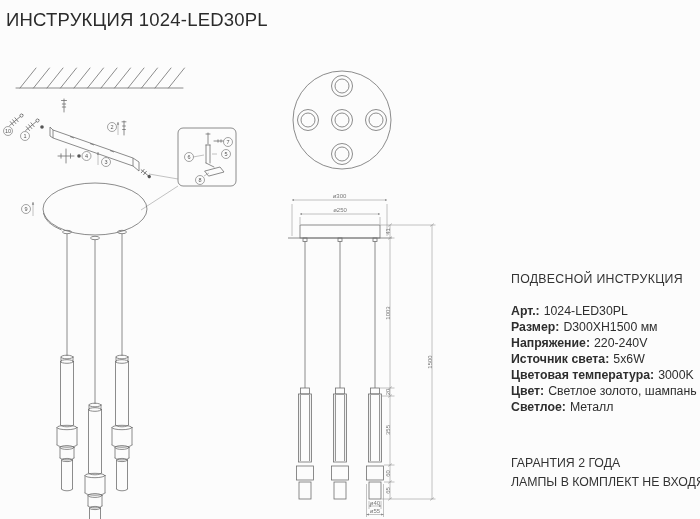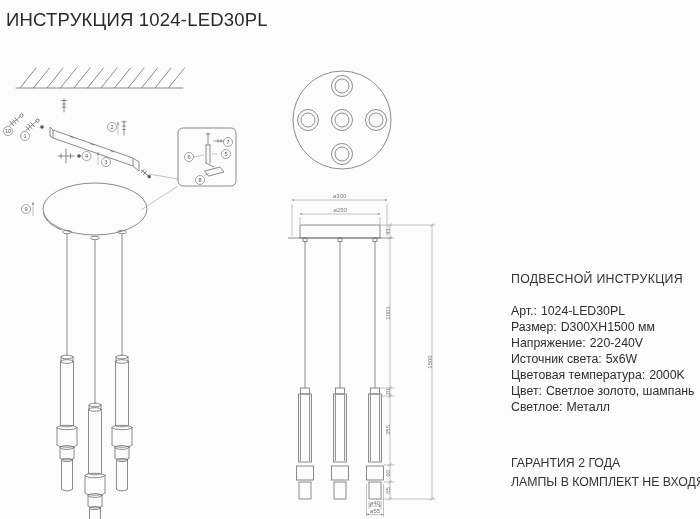--- a/index.html
+++ b/index.html
@@ -11,21 +11,21 @@
   .ln{stroke:#6f6f6f;stroke-width:.8;fill:none;stroke-linecap:round;}
   .lnf{stroke:#6f6f6f;stroke-width:.8;fill:none;}
   .lnt{stroke:#919191;stroke-width:.55;fill:none;}
   .dot{fill:#555;stroke:none;}
   .co{fill:#fcfcfc;stroke:#7c7c7c;stroke-width:.7;}
   .cot{font-size:5.5px;fill:#555;text-anchor:middle;font-family:"Liberation Sans",sans-serif;}
   .dimtxt{font-size:6px;fill:#7a7a7a;font-family:"Liberation Sans",sans-serif;}
   .right-col{position:absolute;left:511px;top:272px;width:186px;}
   .product-type{font-size:12.3px;letter-spacing:.3px;color:#333;margin:0 0 17px 0;white-space:nowrap;}
   .spec-row{font-size:12.3px;line-height:16px;color:#2e2e2e;white-space:nowrap;}
-  .spec-label{font-weight:normal;margin-right:4px;margin-top:14px;}
+  .spec-label{font-weight:bold;margin-right:4px;margin-top:14px;}
   .warranty-block{position:absolute;left:511px;top:454px;font-size:12.3px;line-height:18.5px;
         color:#333;white-space:nowrap;}
 </style>
 </head>
 <body>
 
 <div class="page">
 
   <div class="page-title">ИНСТРУКЦИЯ 1024-LED30PL</div>
 
@@ -323,21 +323,21 @@
       <div class="spec-row">
         <span class="spec-label">Размер:</span><span>D300XH1500 мм</span>
       </div>
       <div class="spec-row">
         <span class="spec-label">Напряжение:</span><span>220-240V</span>
       </div>
       <div class="spec-row">
         <span class="spec-label">Источник света:</span><span>5x6W</span>
       </div>
       <div class="spec-row">
-        <span class="spec-label">Цветовая температура:</span><span>2000K</span>
+        <span class="spec-label">Цветовая температура:</span><span>3000K</span>
       </div>
       <div class="spec-row">
         <span class="spec-label">Цвет:</span><span>Светлое золото, шампань</span>
       </div>
       <div class="spec-row">
         <span class="spec-label">Светлое:</span><span>Металл</span>
       </div>
     </div>
   </div>
 

